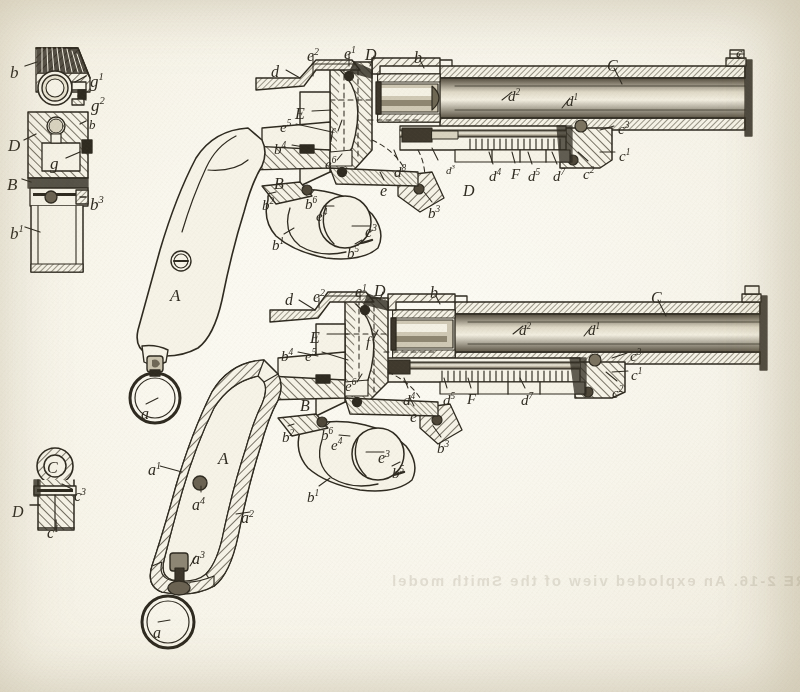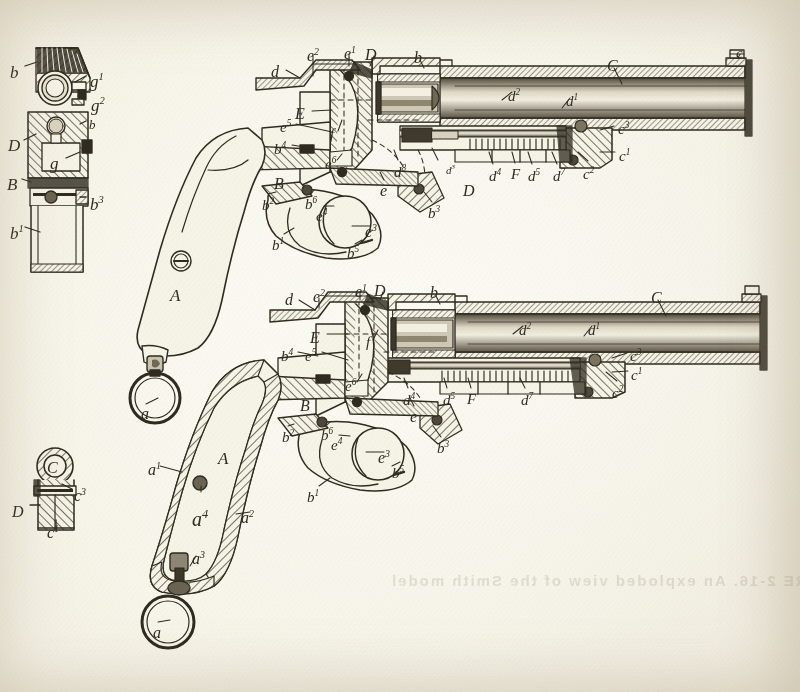--- a/index.html
+++ b/index.html
@@ -565,21 +565,21 @@
       <div class="lbl" style="left: 410px; top: 409px; font-size: 16px;"><span class="cap">e</span></div>
       <div class="lbl" style="left: 282px; top: 429px; font-size: 15px;"><span class="cap">b</span><span class="sup">2</span></div>
       <div class="lbl" style="left: 321px; top: 427px; font-size: 15px;"><span class="cap">b</span><span class="sup">6</span></div>
       <div class="lbl" style="left: 331px; top: 437px; font-size: 15px;"><span class="cap">e</span><span class="sup">4</span></div>
       <div class="lbl" style="left: 437px; top: 440px; font-size: 15px;"><span class="cap">b</span><span class="sup">3</span></div>
       <div class="lbl" style="left: 378px; top: 449px; font-size: 16px;"><span class="cap">e</span><span class="sup">3</span></div>
       <div class="lbl" style="left: 392px; top: 465px; font-size: 15px;"><span class="cap">b</span><span class="sup">5</span></div>
       <div class="lbl" style="left: 307px; top: 489px; font-size: 15px;"><span class="cap">b</span><span class="sup">1</span></div>
       <div class="lbl" style="left: 148px; top: 461px; font-size: 16px;"><span class="cap">a</span><span class="sup">1</span></div>
       <div class="lbl" style="left: 218px; top: 450px; font-size: 17px;"><span class="cap">A</span></div>
-      <div class="lbl" style="left: 192px; top: 508px; font-size: 20px;"><span class="cap">a</span><span class="sup">4</span></div>
+      <div class="lbl" style="left: 192px; top: 496px; font-size: 16px;"><span class="cap">a</span><span class="sup">4</span></div>
       <div class="lbl" style="left: 241px; top: 509px; font-size: 16px;"><span class="cap">a</span><span class="sup">2</span></div>
       <div class="lbl" style="left: 192px; top: 550px; font-size: 16px;"><span class="cap">a</span><span class="sup">3</span></div>
       <div class="lbl" style="left: 153px; top: 625px; font-size: 16px;"><span class="cap">a</span></div>
     </div>
 
   <div id="paper-grain"></div>
   <div id="edge-shade"></div>
 </div>
 
 </body></html>

